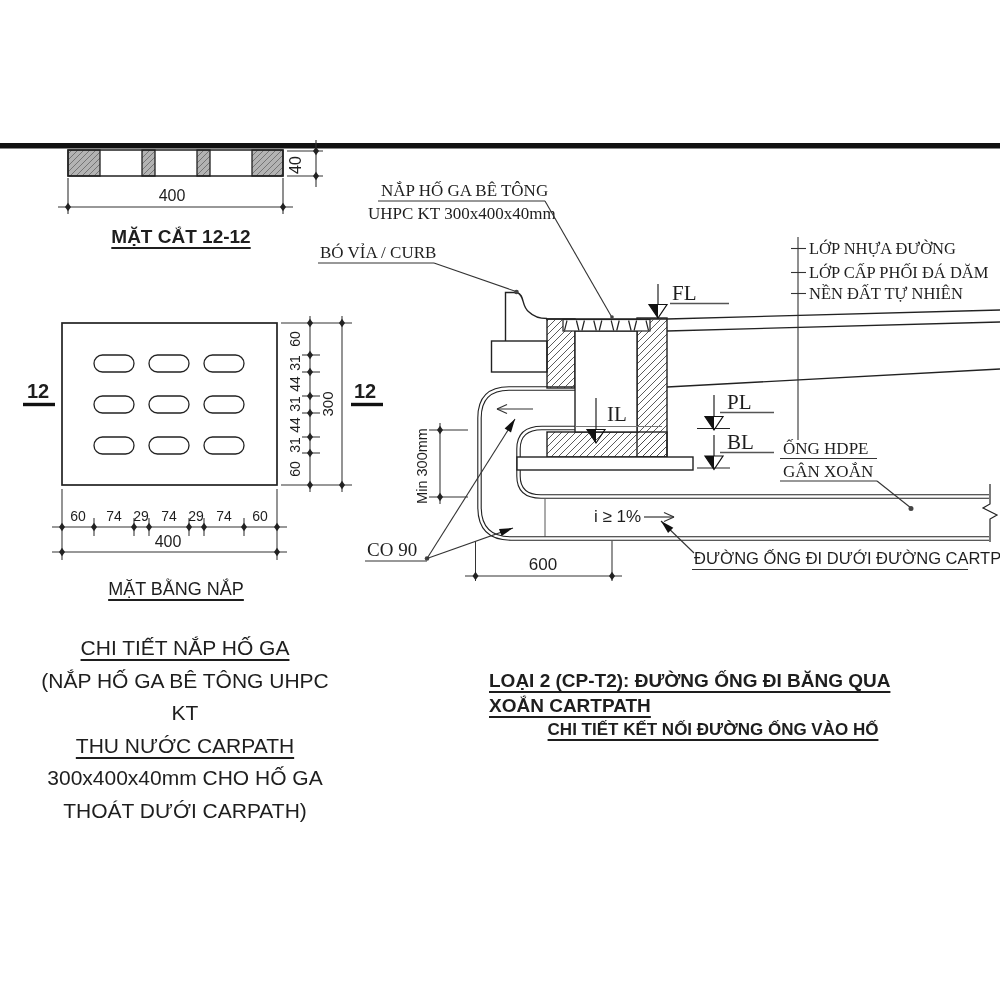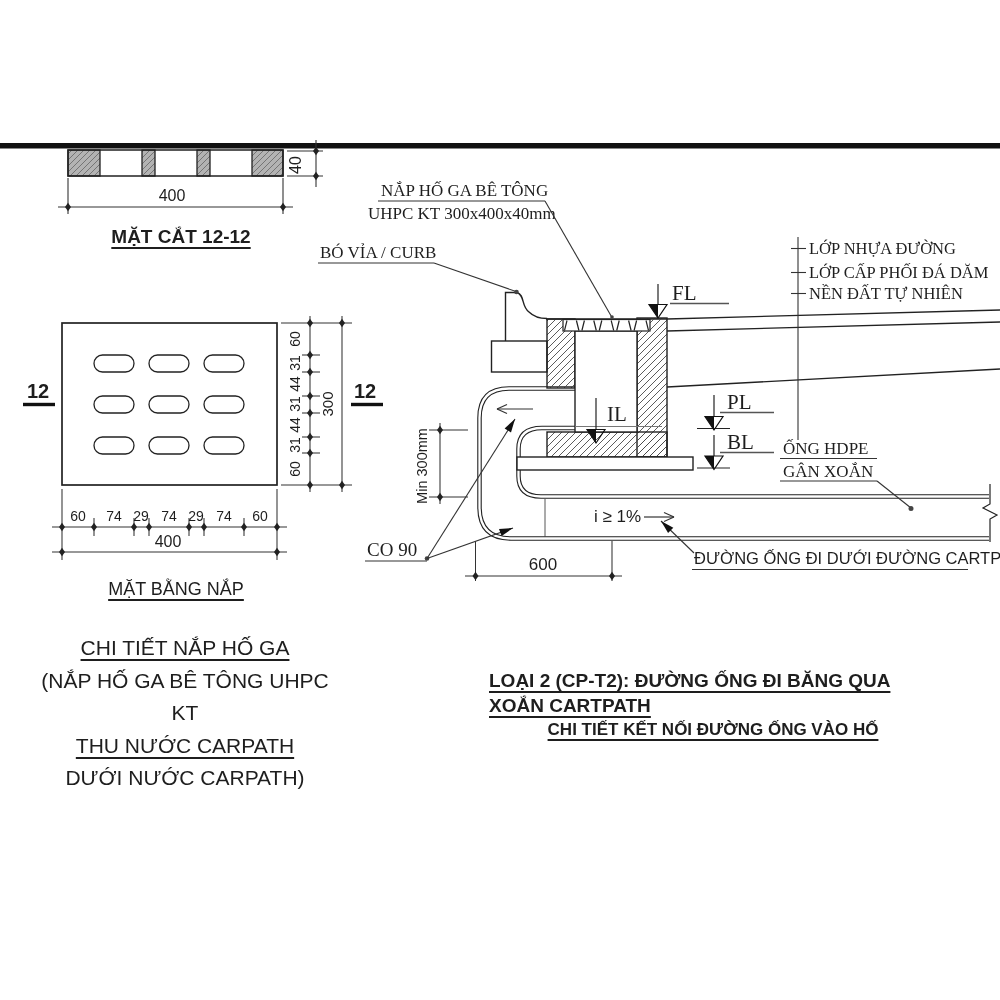--- a/index.html
+++ b/index.html
@@ -306,21 +306,22 @@
 </div>
 
 <div class="tblock sansT ctr" style="left:56px;top:579px;width:240px;font-size:18px;font-weight:normal;">
   <span class="u">MẶT BẰNG NẮP</span>
 </div>
 
 <div class="tblock sansT ctr" style="left:28px;top:632px;width:314px;font-size:21px;font-weight:normal;line-height:32.5px;">
   <span class="ln"><span class="u">CHI TIẾT NẮP HỐ GA</span></span>
   <span class="ln">(NẮP HỐ GA BÊ TÔNG UHPC KT</span>
   <span class="ln"><span class="u">THU NƯỚC CARPATH</span></span>
-  <span class="ln">DƯỚI NƯỚC CARPATH)</span>
+  <span class="ln">300x400x40mm CHO HỐ GA</span>
+  <span class="ln">THOÁT DƯỚI CARPATH)</span>
 </div>
 
 <div class="tblock sansT" style="left:489px;top:620px;width:480px;font-size:19px;font-weight:bold;line-height:25px;margin-top:48px;">
   <span class="ln"><span class="u">LOẠI 2 (CP-T2): ĐƯỜNG ỐNG ĐI BĂNG QUA</span></span>
   <span class="ln"><span class="u">XOẮN CARTPATH</span></span>
 </div>
 
 <div class="tblock sansT ctr" style="left:458px;top:714px;width:510px;font-size:17px;font-weight:bold;line-height:31px;">
   <span class="ln"><span class="u">CHI TIẾT KẾT NỐI ĐƯỜNG ỐNG VÀO HỐ</span></span>
 </div>

